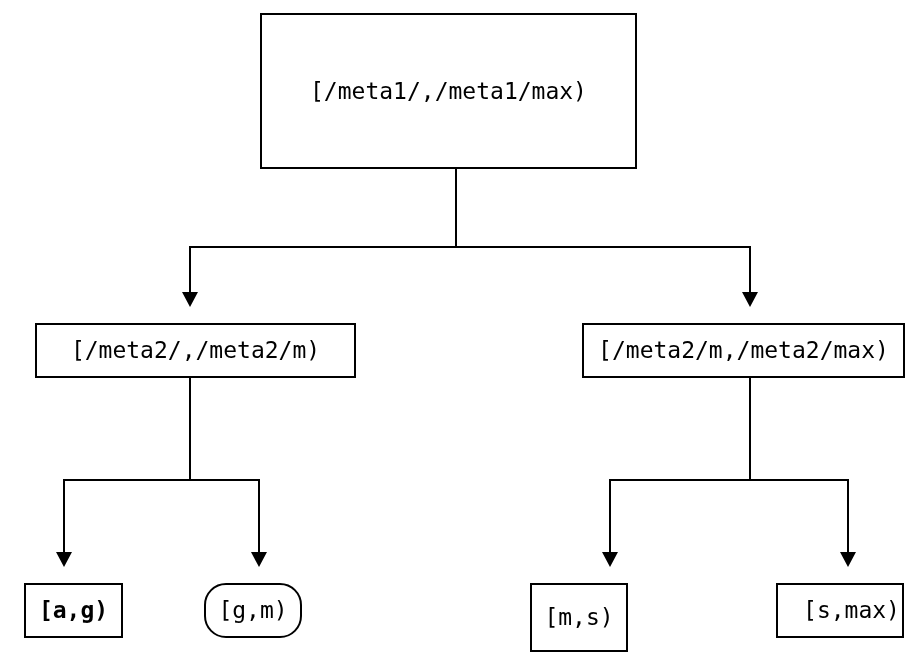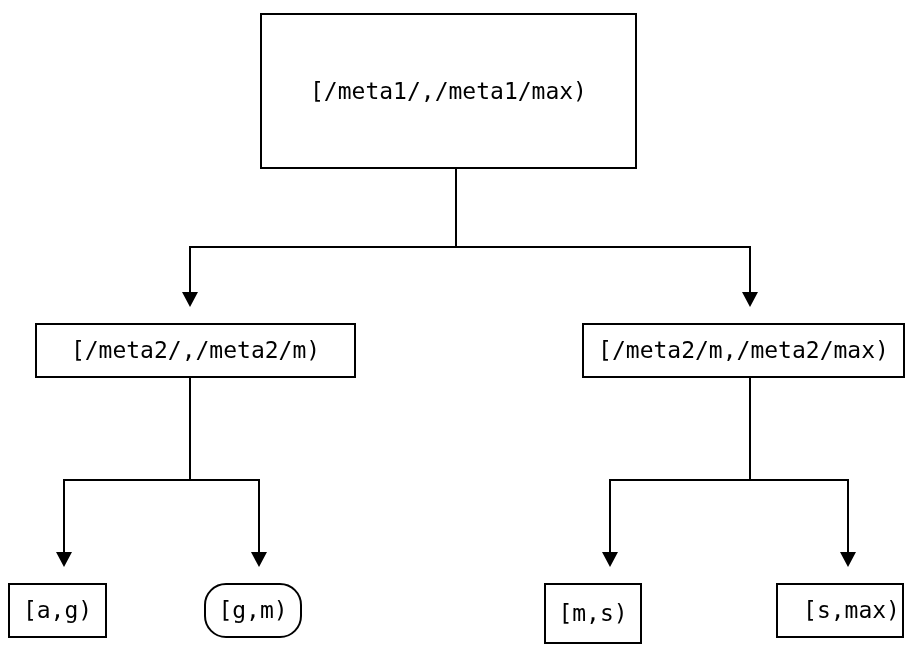--- a/index.html
+++ b/index.html
@@ -40,23 +40,23 @@
     align-items: center;
     justify-content: center;
     color: #000000;
     font-size: 23px;
     line-height: 1;
     white-space: nowrap;
   }
   .node-root       { left: 260px; top: 13px;  width: 377px; height: 156px; align-items: center; }
   .node-meta2-left { left: 23px;  top: 323px; width: 321px; height: 55px; margin-left: 12px; }
   .node-meta2-right{ left: 582px; top: 323px; width: 323px; height: 55px; }
-  .node-leaf-ag    { left: 8px;   top: 583px; width: 99px;  height: 55px; }
+  .node-leaf-ag    { left: 24px;   top: 583px; width: 99px;  height: 55px; font-weight: bold; }
   .node-leaf-gm    { left: 204px; top: 583px; width: 98px;  height: 55px; border-radius: 22px; }
-  .node-leaf-ms    { left: 544px; top: 583px; width: 98px;  height: 61px; }
+  .node-leaf-ms    { left: 530px; top: 583px; width: 98px;  height: 69px; }
   .node-leaf-smax  { left: 776px; top: 583px; width: 128px; height: 55px; padding-left: 23px; }
 </style>
 </head>
 <body>
 
 <div id="canvas">
 
   <svg id="connectors" viewBox="0 0 912 652" xmlns="http://www.w3.org/2000/svg">
 
     <path d="M456,169 L456,247"></path>

